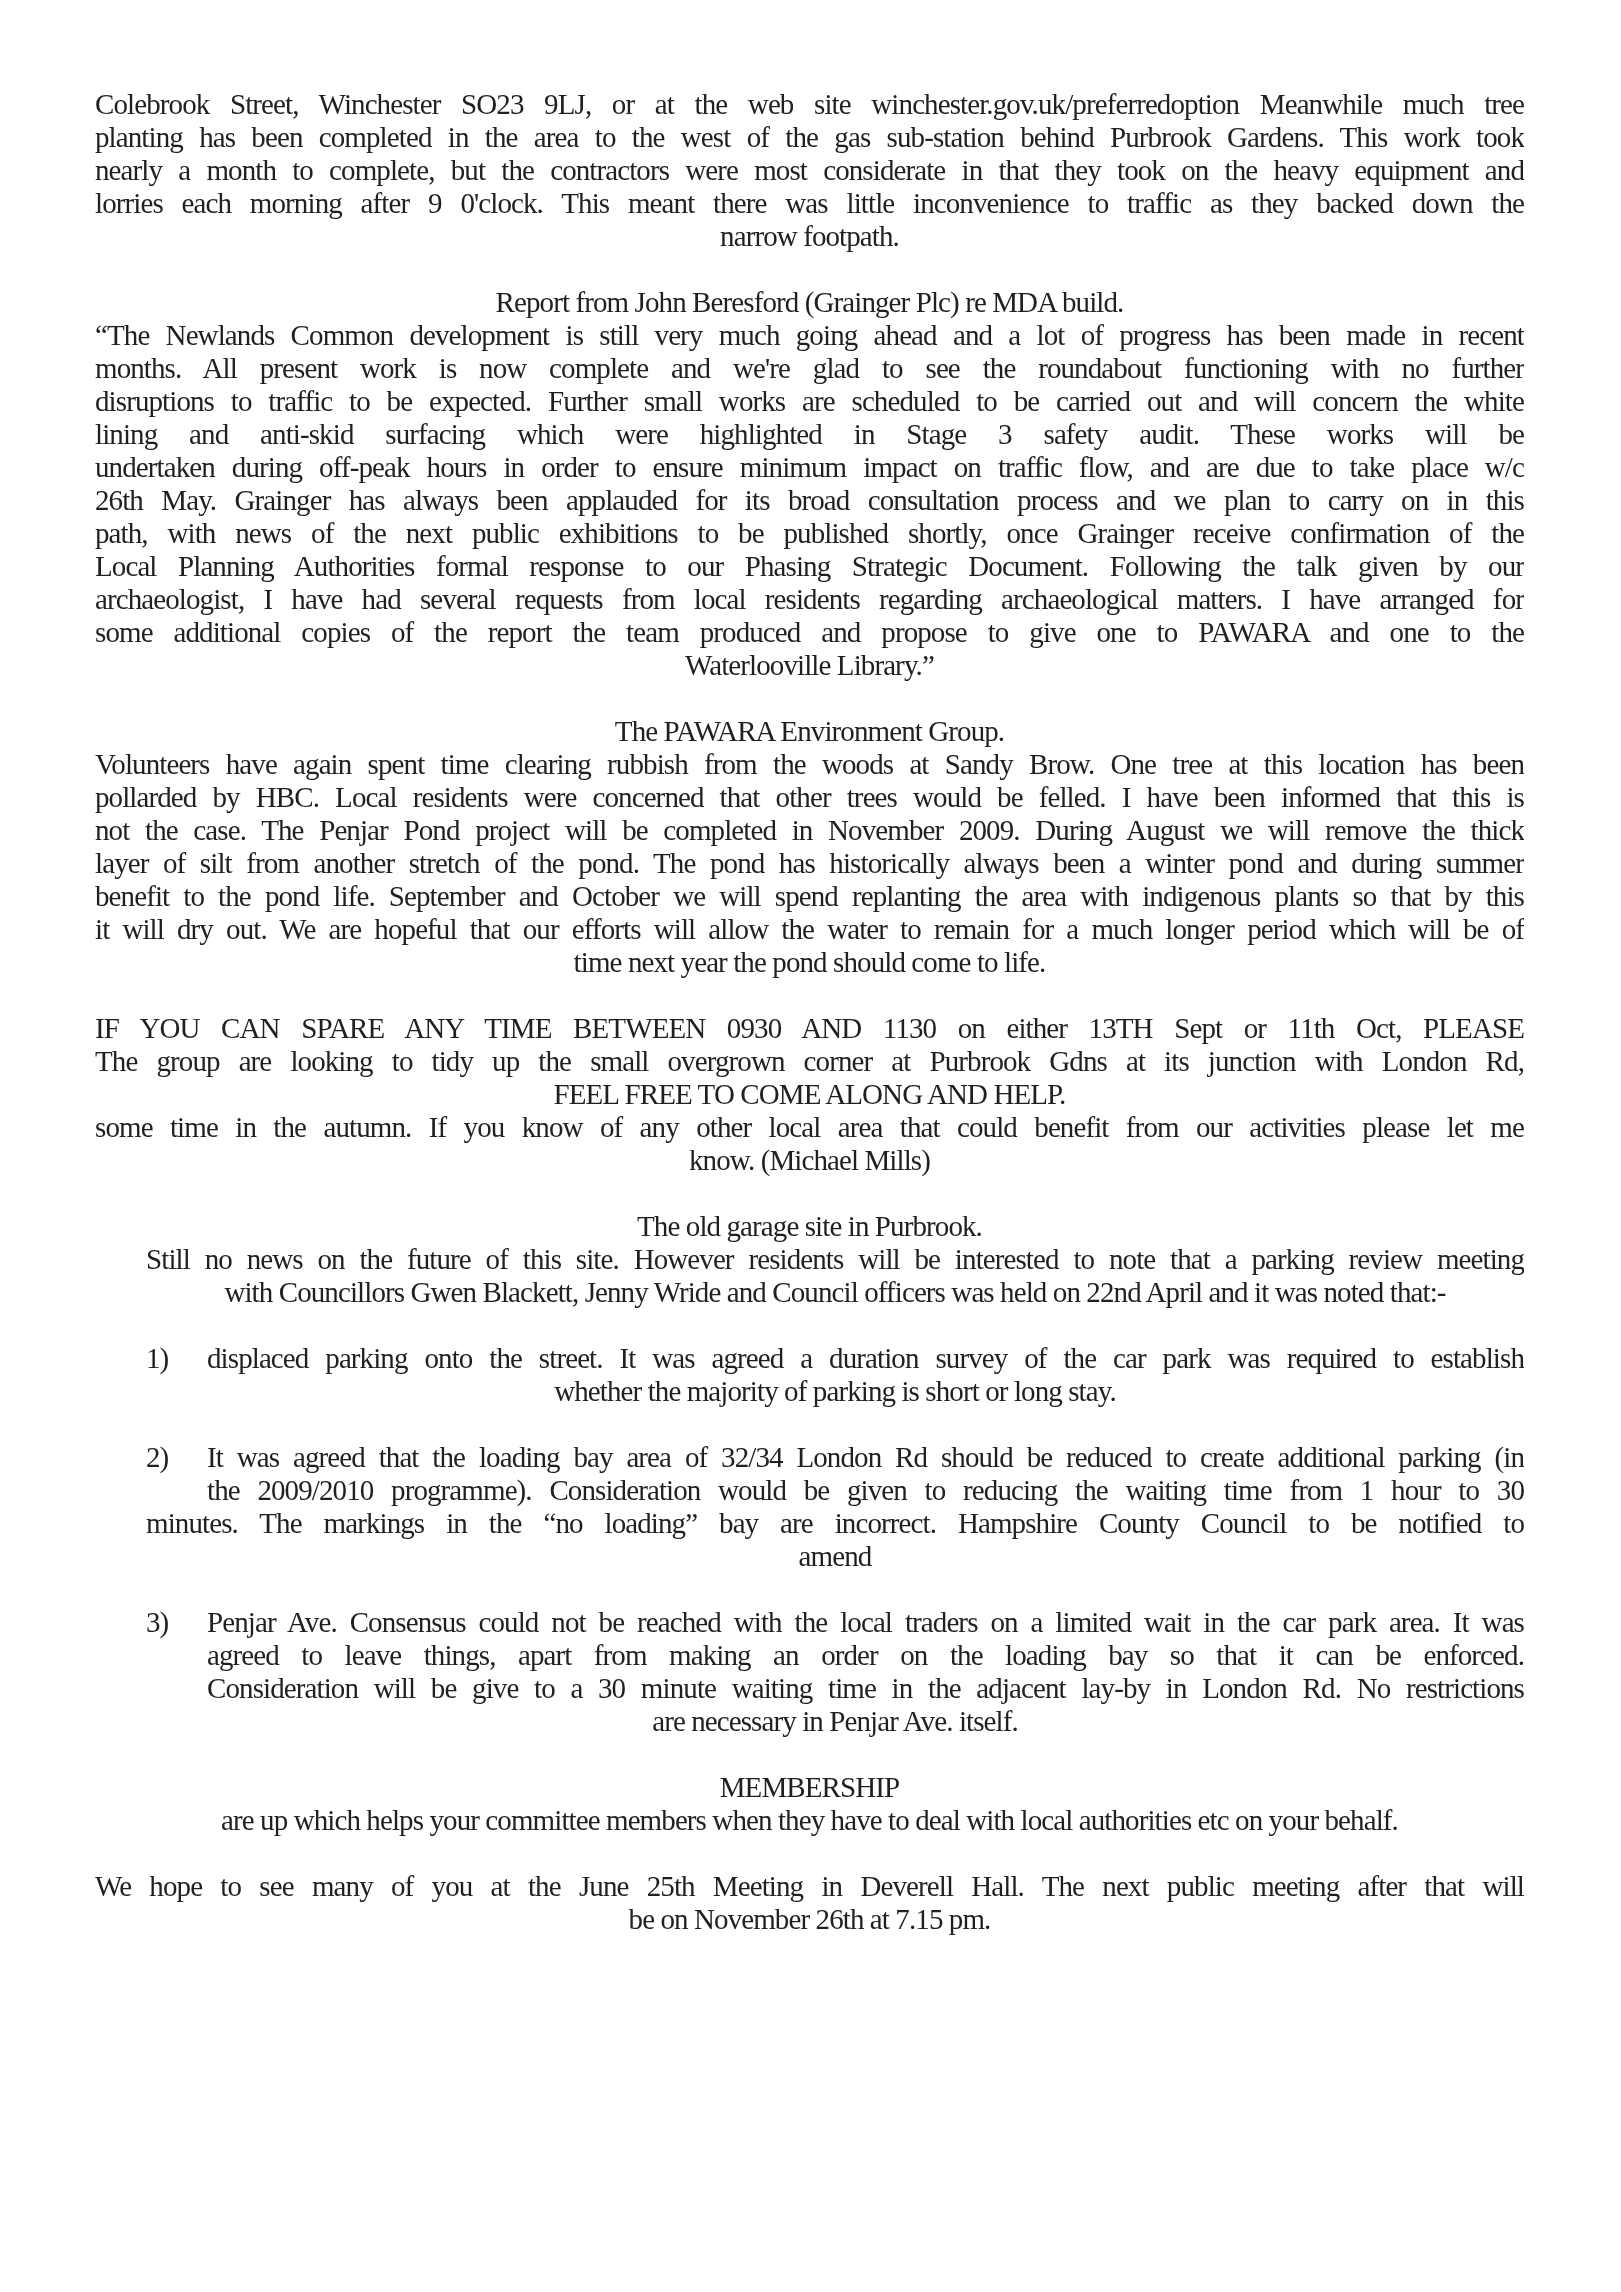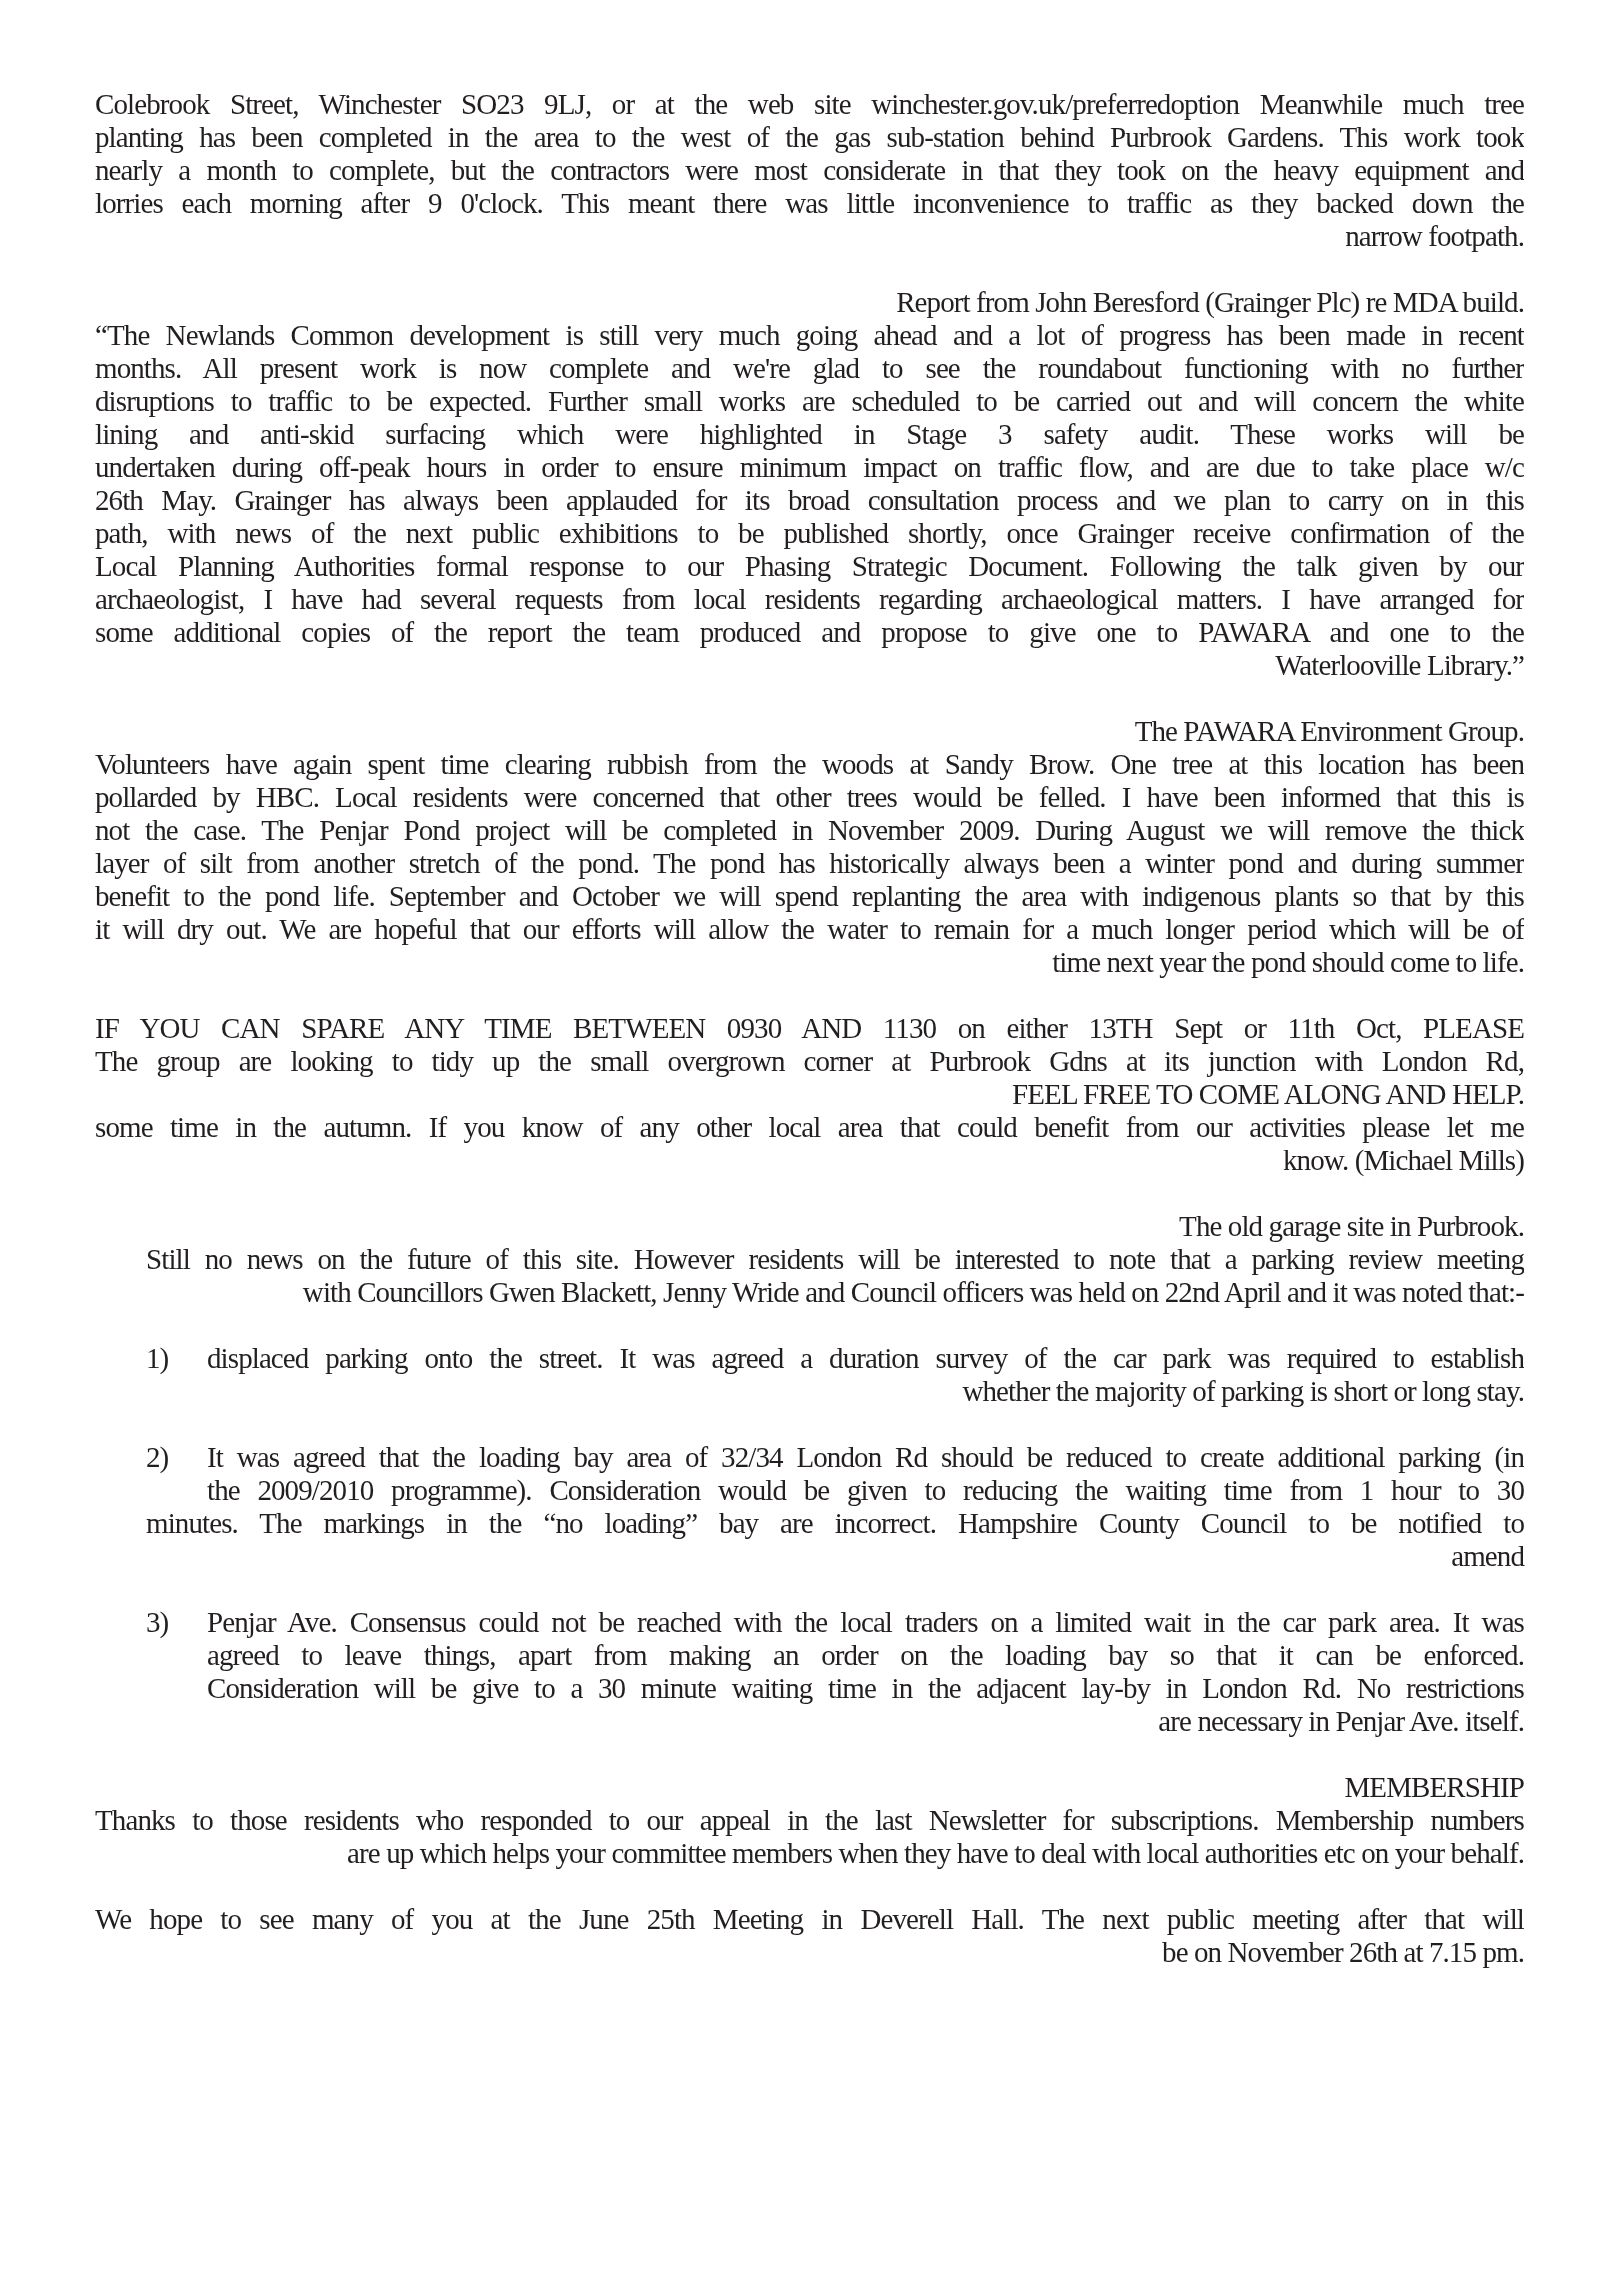--- a/index.html
+++ b/index.html
@@ -5,21 +5,21 @@
   html, body { margin: 0; padding: 0; background: #ffffff; }
   body { width: 1621px; height: 2293px; position: relative; overflow: hidden; }
   .page {
     position: absolute; left: 95px; top: 88px; width: 1429px;
     font-family: "Liberation Serif", "DejaVu Serif", serif;
     font-size: 29px; line-height: 33px; color: #231f20;
     letter-spacing: -0.9px; word-spacing: 0px;
   }
   .ln { display: block; white-space: nowrap; height: 33px; overflow: visible; }
   .j { text-align: justify; text-align-last: justify; white-space: normal; height: 33px; overflow: hidden; }
-  .l { text-align: right; }
+  .l { text-align: center; }
   .b { font-weight: normal; }
   .gap { height: 33px; }
   .ind { padding-left: 51px; }
   .num { display: inline-block; width: 61px; padding-left: 51px; }
   .numrow { display: flex; }
   .numrow .txt { flex: 1; }
 </style>
 </head>
 <body>
 
@@ -118,21 +118,20 @@
       </div>
       <div class="ind">
         <div class="ln l">are necessary in Penjar Ave. itself.</div>
       </div>
     </div>
   </div>
   <div class="gap"></div>
 
   <div>
     <div class="ln l b">MEMBERSHIP</div>
-    <div class="ln j">Thanks to those residents who responded to our appeal in the last Newsletter for subscriptions. Membership  numbers</div>
     <div class="ln l">are up which helps your committee members when they have to deal with local authorities etc on your  behalf.</div>
   </div>
   <div class="gap"></div>
 
   <div>
     <div class="ln j b">We  hope to see many of you at the June 25th Meeting in Deverell Hall. The next public meeting after that will</div>
     <div class="ln l b">be on November 26th at 7.15 pm.</div>
   </div>
 
 </div>

